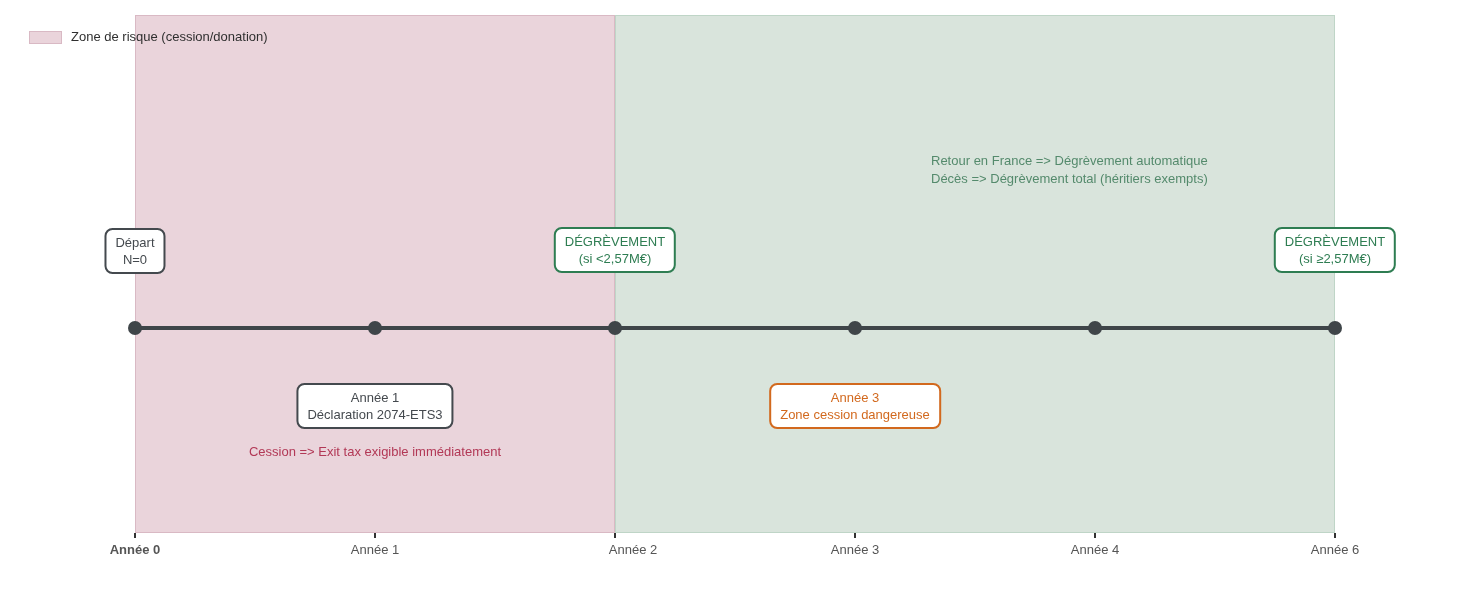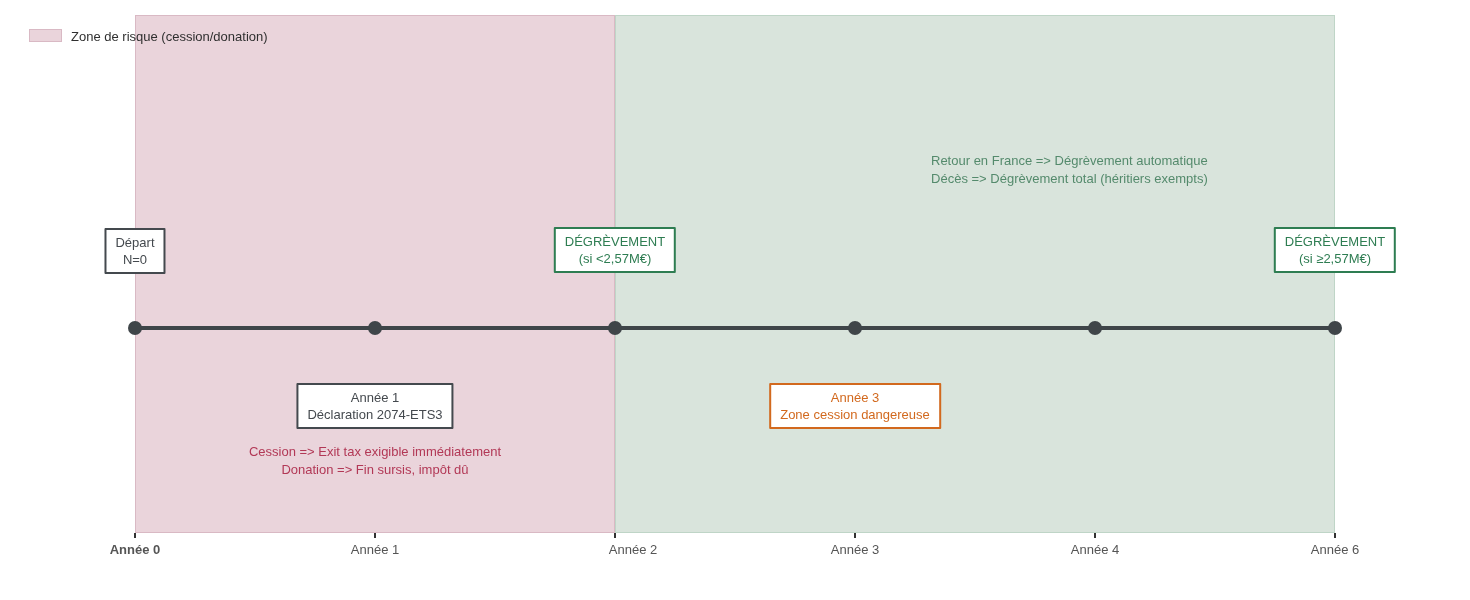--- a/index.html
+++ b/index.html
@@ -37,21 +37,21 @@
   }
   
   .legend {
     position: absolute;
     left: 29px;
     top: 29px;
     z-index: 5;
   }
   .legend-row {
     display: flex;
-    align-items: flex-start;
+    align-items: flex-end;
     height: 15px;
     margin-bottom: 7px;
   }
   .legend-swatch {
     width: 33px;
     height: 13px;
     box-sizing: border-box;
     margin-right: 9px;
     flex: none;
   }
@@ -85,21 +85,21 @@
     height: 14px;
     border-radius: 50%;
     background: var(--timeline, #3f4549);
     z-index: 4;
   }
   
   .event-box {
     position: absolute;
     transform: translateX(-50%);
     background: #ffffff;
-    border-radius: 1px;
+    border-radius: 8px;
     padding: 4px 9px;
     font-size: 13px;
     line-height: 17px;
     text-align: center;
     white-space: nowrap;
     z-index: 6;
     box-sizing: border-box;
   }
   .event-box.dark {
     border: 2px solid var(--dark-box, #44494e);
@@ -124,21 +124,21 @@
   .note-risk {
     left: 375px;
     top: 443px;
     transform: translateX(-50%);
     text-align: center;
     color: var(--crimson, #b23856);
   }
   .note-safe {
     left: 931px;
     top: 152px;
-    text-align: right;
+    text-align: left;
     color: var(--green-note, #548a6c);
   }
   
   .x-tick {
     position: absolute;
     top: 533px;
     width: 1.5px;
     height: 5px;
     background: #333333;
     z-index: 2;
@@ -208,21 +208,20 @@
     <div>Année 1</div>
     <div>Déclaration 2074-ETS3</div>
   </div>
   <div class="event-box orange" style="left:855px; top:383px;">
     <div>Année 3</div>
     <div>Zone cession dangereuse</div>
   </div>
 
   <div class="note note-risk">
     <div>Cession =&gt; Exit tax exigible immédiatement</div>
-    <div>Donation =&gt; Fin sursis, impôt dû</div>
   </div>
 
   <div class="x-tick" style="left:134px;"></div>
   <div class="x-tick" style="left:374px;"></div>
   <div class="x-tick" style="left:614px;"></div>
   <div class="x-tick" style="left:854px;"></div>
   <div class="x-tick" style="left:1094px;"></div>
   <div class="x-tick" style="left:1334px;"></div>
 
   <div class="x-tick-label" style="left:135px;font-weight:bold;">Année 0</div>

